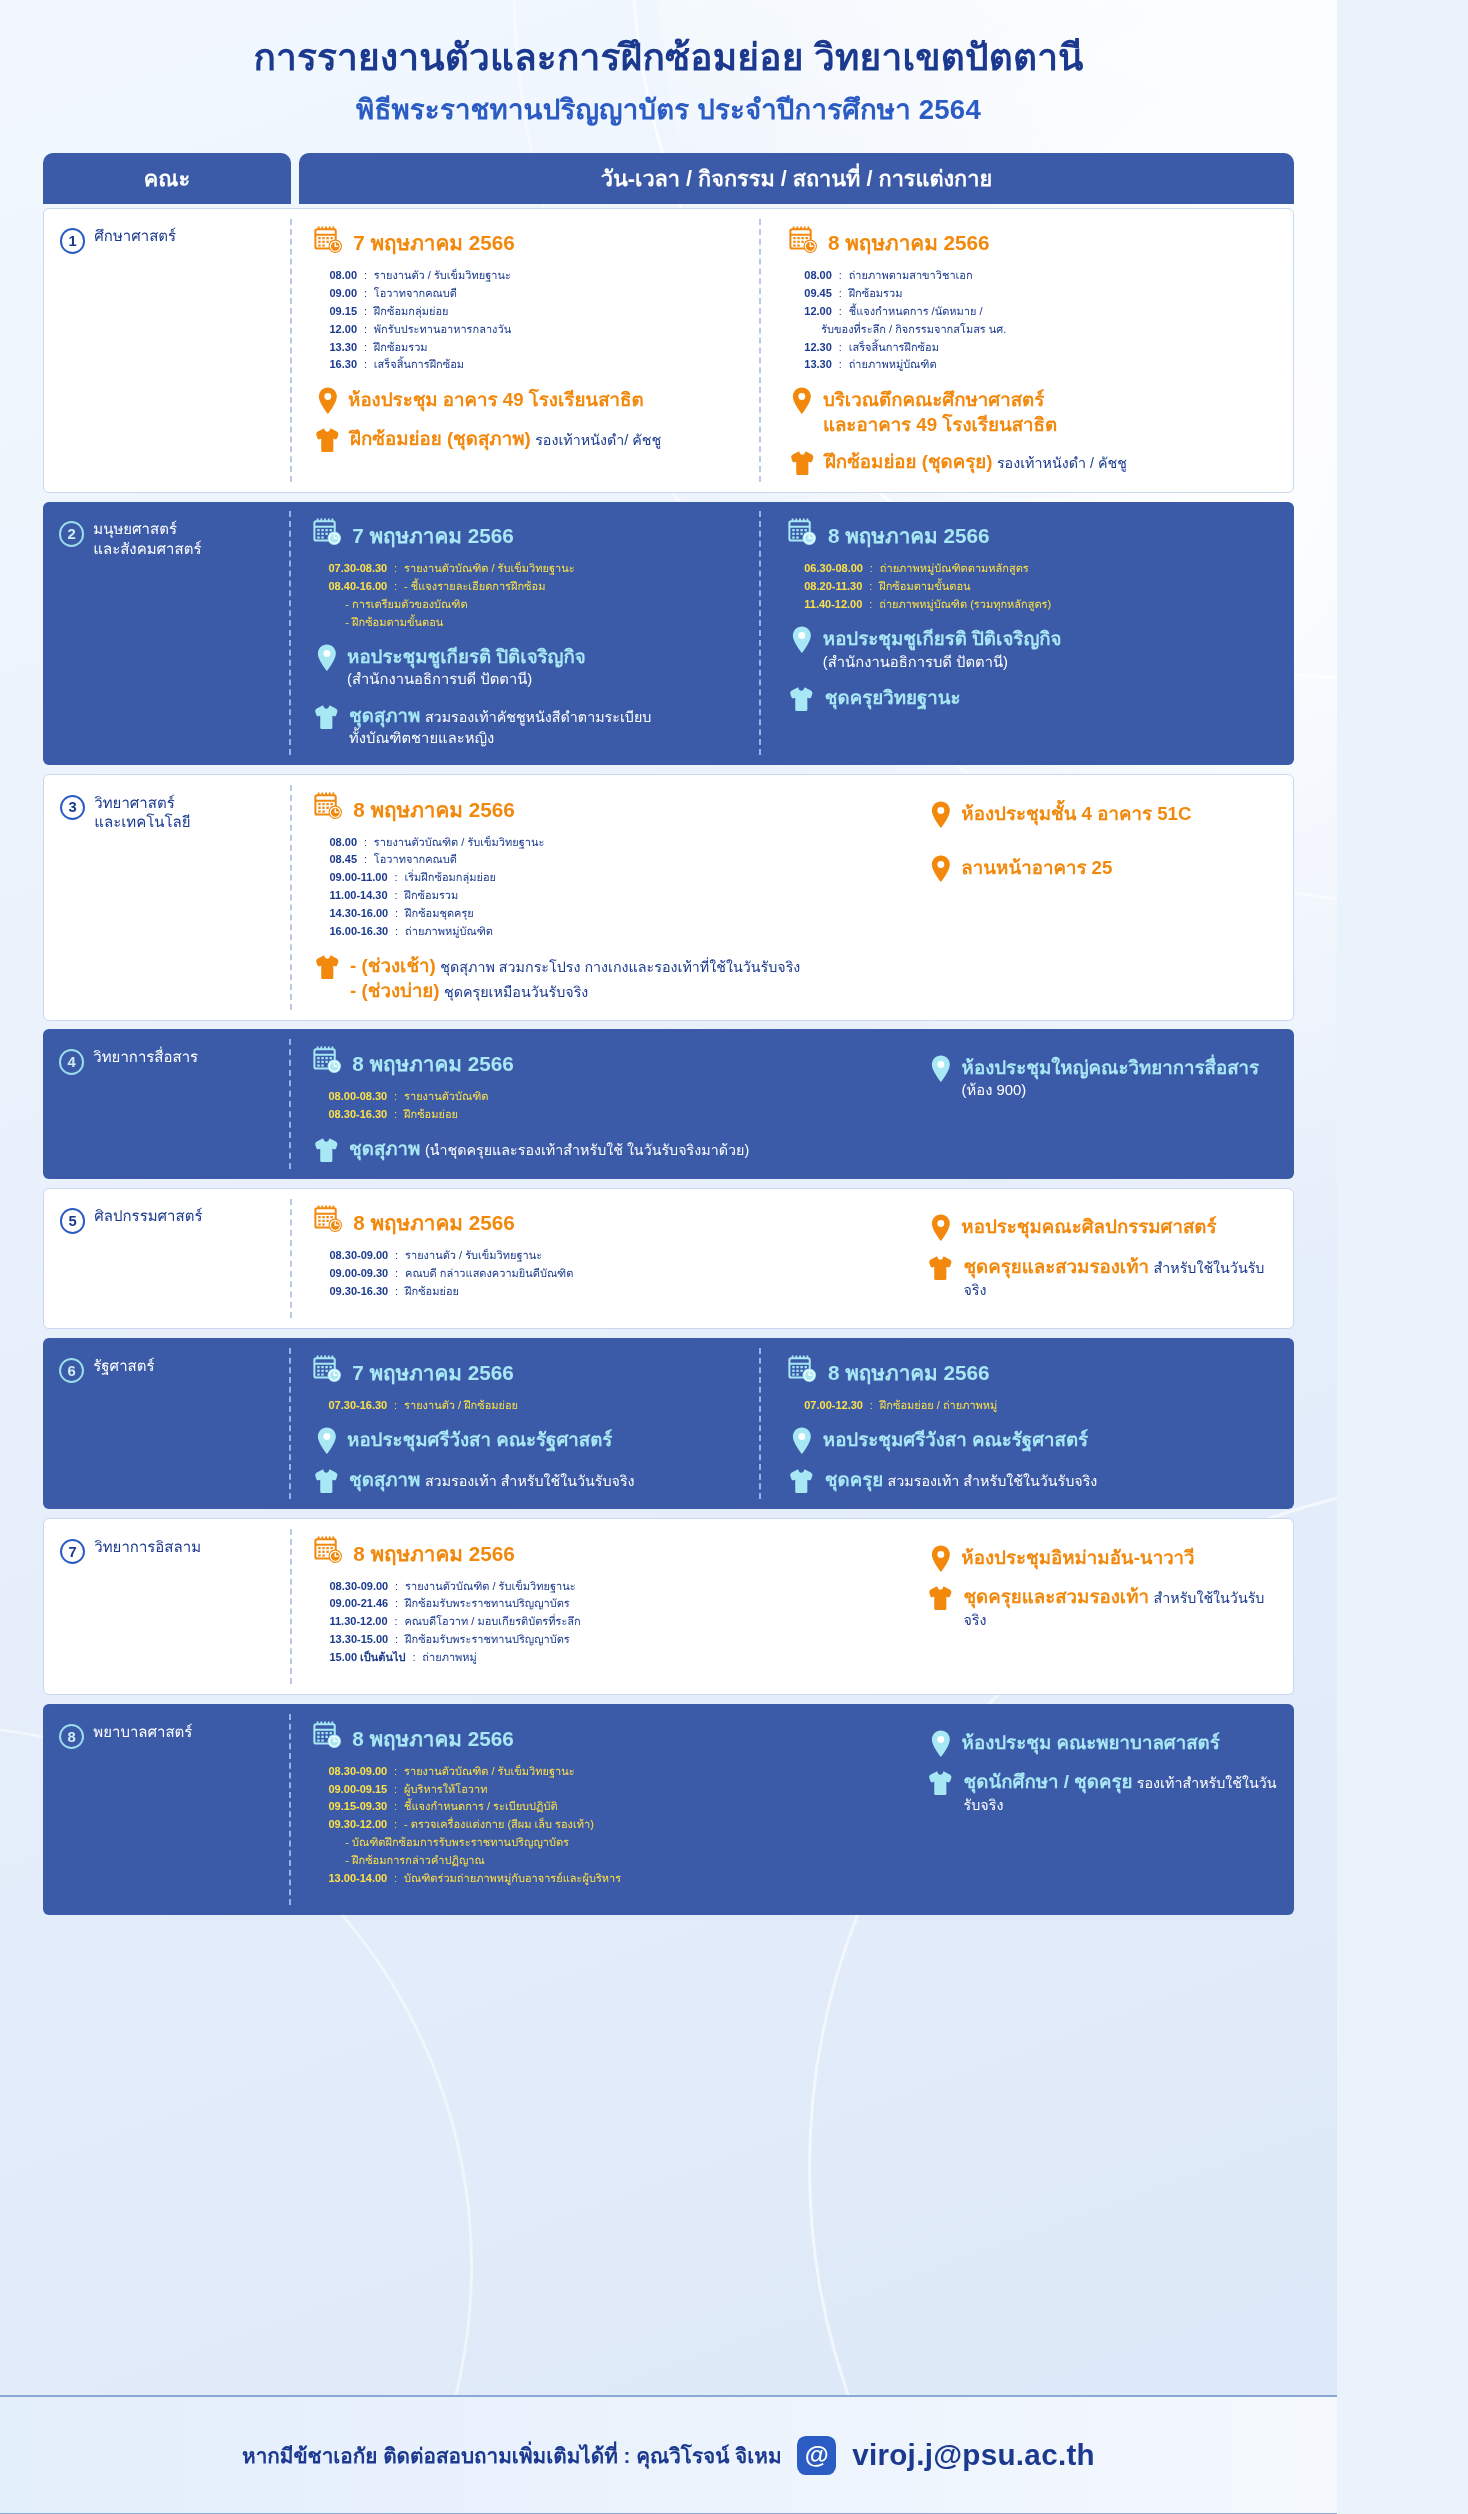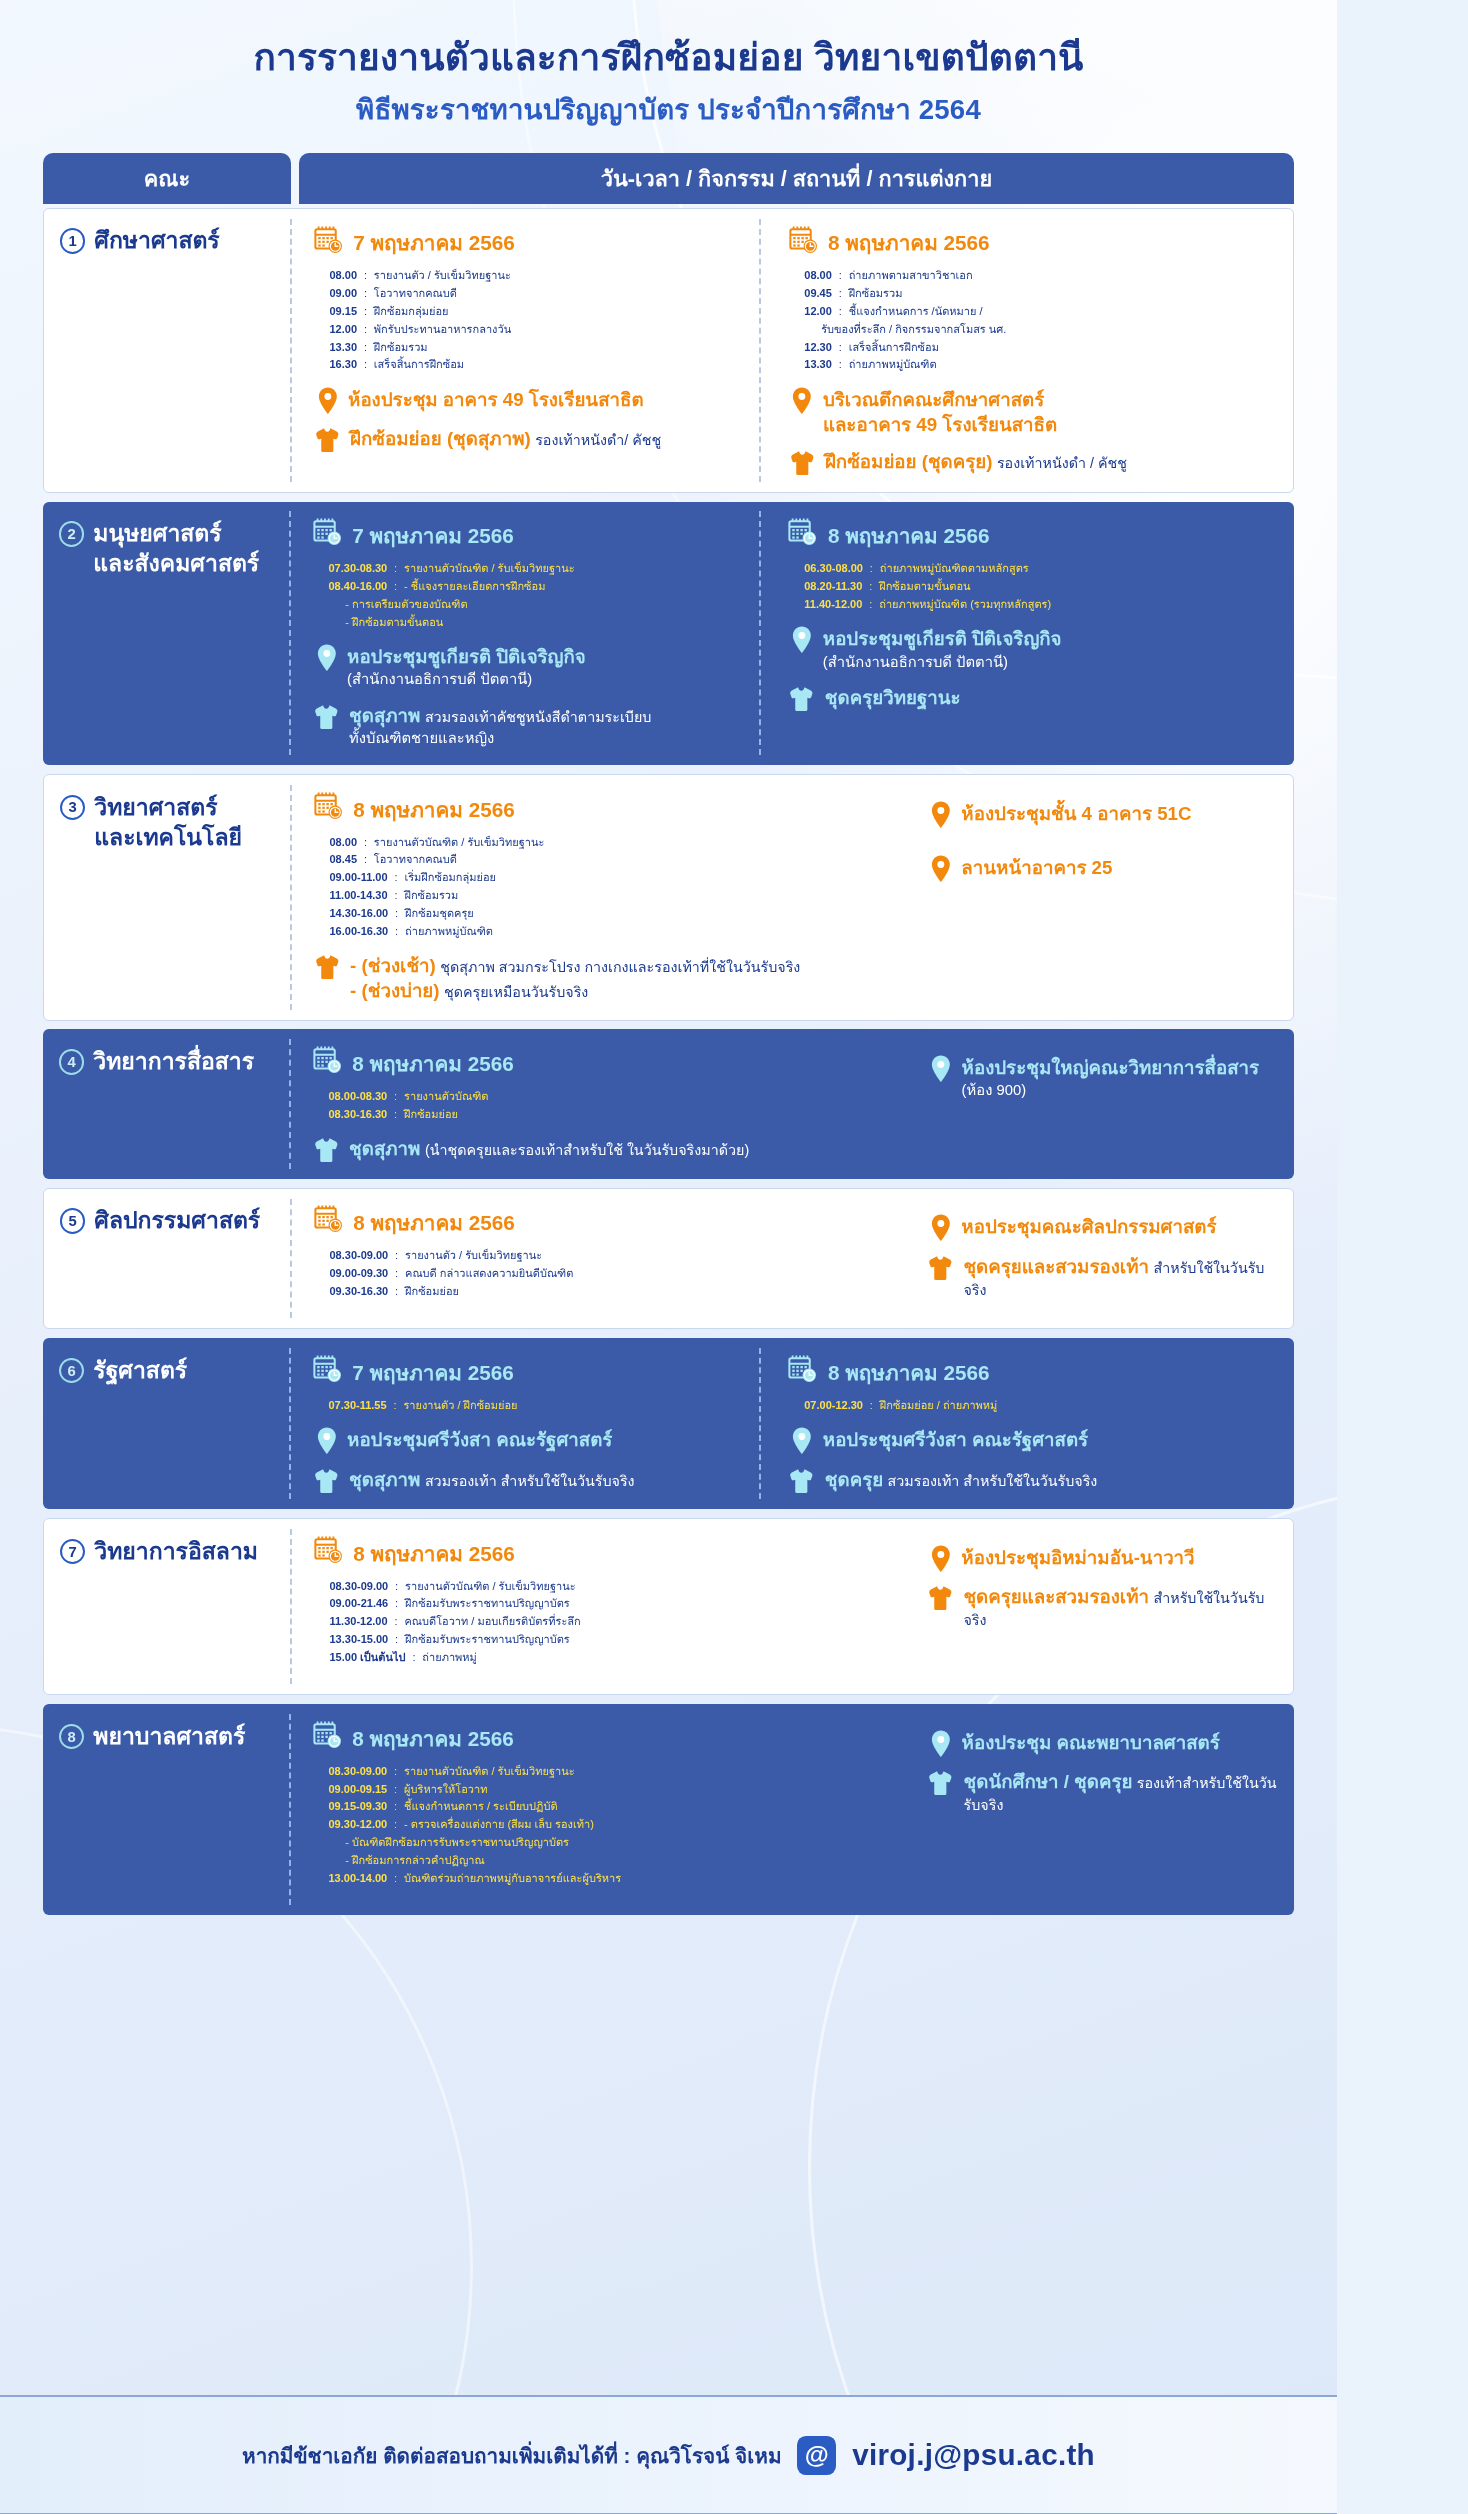--- a/index.html
+++ b/index.html
@@ -81,21 +81,21 @@
   .num {
     flex:0 0 auto;
     width:25.6px; height:25.6px; border-radius:50%;
     border:2px solid #2b5cc4; color:#1b3a8f;
     font-size:14.8px; font-weight:bold;
     display:flex; align-items:center; justify-content:center;
     margin-top:2px;
   }
   .row.dark .num { border-color:#9bdcea; color:#cdeef6; }
   .fac-name {
-    font-size:23px; font-weight:bold; color:#1b3a8f; line-height:1.3;
+    font-size:15px; font-weight:normal; color:#1b3a8f; line-height:1.3;
   }
   .row.dark .fac-name { color:#ffffff; }
 
   .detail-cell { flex:1; display:flex; padding:13.8px 11.8px 15.8px 0; }
   .col {
     padding-left:21.7px; position:relative;
   }
   .col.colA { flex:0 0 48%; }
   .col.colB { flex:1; }
   .col.colA.sep::after {
@@ -695,21 +695,21 @@
                     <rect x="9" y="21" width="2.6" height="2.4"></rect>
                   </g>
                   <circle cx="23" cy="23" r="7.2" fill="#a8e8f5"></circle>
                   <circle cx="23" cy="23" r="5.4" fill="none" stroke="#ffffff" stroke-width="1.3"></circle>
                   <path d="M23 19.6 V23 H25.8" stroke="#ffffff" stroke-width="1.5" fill="none" stroke-linecap="round"></path>
                 </svg>
                 <span class="date-text">7 พฤษภาคม 2566</span>
               </div>
               <div class="sched">
                 <div class="line">
-                  <span class="tm">07.30-11.55</span>
+                  <span class="tm">07.30-16.30</span>
                   <span class="cl">:</span>
                   <span class="ac">รายงานตัว / ฝึกซ้อมย่อย</span>
                 </div>
               </div>
               <div class="infoline">
                 <svg class="ic ic-pin" viewBox="0 0 20 28">
                   <path d="M10 0.6 C4.9 0.6 0.9 4.6 0.9 9.6 C0.9 16.3 10 27.4 10 27.4 C10 27.4 19.1 16.3 19.1 9.6 C19.1 4.6 15.1 0.6 10 0.6 Z" fill="#a8e8f5"></path>
                   <circle cx="10" cy="9.6" r="3.5" fill="#ffffff"></circle>
                 </svg>
                 <span class="txt"><span class="info-main">หอประชุมศรีวังสา คณะรัฐศาสตร์</span></span>

